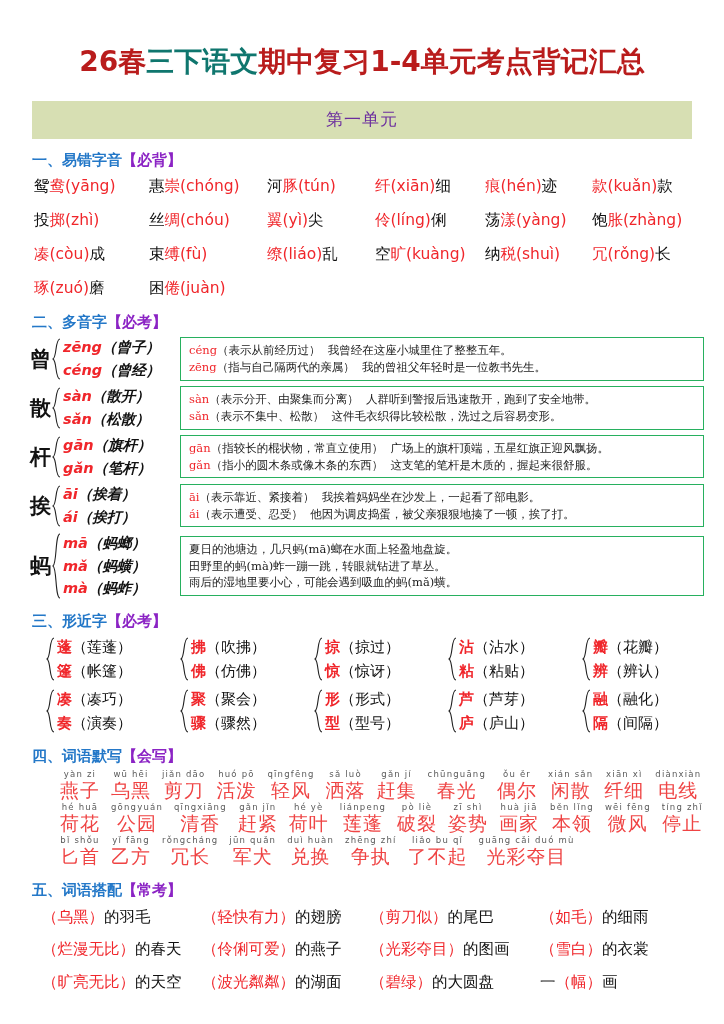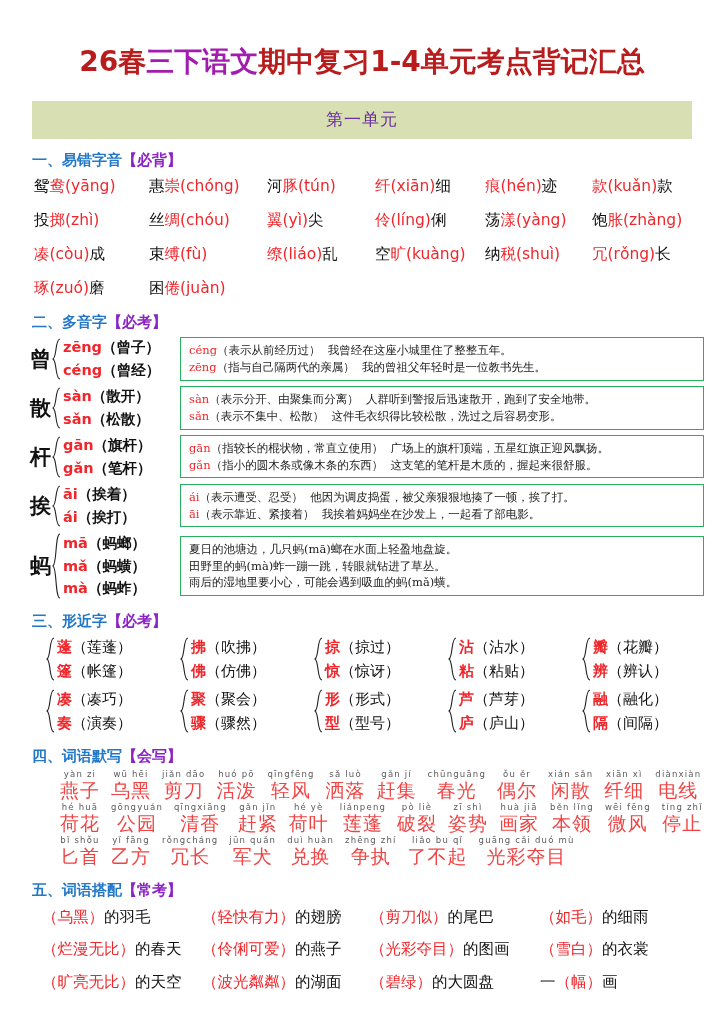--- a/index.html
+++ b/index.html
@@ -28,21 +28,21 @@
     text-align: center;
     font-size: 28px;
     font-weight: bold;
     letter-spacing: 0px;
     margin-top: 44px;
     margin-bottom: 0;
     line-height: 1.25;
     white-space: nowrap;
   }
   .t-red { color: #b91c1c; }
-  .t-black { color: #a21caf; }
+  .t-black { color: #0f766e; }
 
   
   .unit-banner {
     margin: 22px 12px 0 12px;
     background: #d7dfb3;
     text-align: center;
     color: #6b2d9e;
     font-size: 17px;
     font-weight: normal;
     padding: 7px 0 8px 0;
@@ -99,20 +99,21 @@
     flex-direction: column;
     justify-content: center;
   }
   .brace svg { display: block; }
   .dyz-readings {
     display: flex;
     flex-direction: column;
     justify-content: center;
     font-size: 14.5px;
     line-height: 1.55;
+    font-style: italic;
   }
   .dyz-readings div { white-space: nowrap; }
   .dyz-readings .py { color: #f0262b; font-weight: bold; }
   .dyz-readings .wd { color: #111; font-weight: bold; }
 
   .dyz-box {
     flex: 1;
     border: 1px solid #27b05e;
     padding: 4px 7px 4px 8px;
     box-sizing: border-box;
@@ -297,22 +298,22 @@
             <svg width="9" height="42" viewBox="0 0 9 42">
               <path d="M8 1 C3 1 5 19 1 21 C5 23 3 41 8 41" fill="none" stroke="#222" stroke-width="1.1"></path>
             </svg>
           </span>
           <div class="dyz-readings">
             <div><span class="py">āi</span><span class="wd">（挨着）</span></div>
             <div><span class="py">ái</span><span class="wd">（挨打）</span></div>
           </div>
         </div>
         <div class="dyz-box">
+          <div class="dyz-line"><span class="py2">āi</span><span class="gloss">（表示靠近、紧接着）</span><span class="gloss">&nbsp;&nbsp;我挨着妈妈坐在沙发上，一起看了部电影。</span></div>
           <div class="dyz-line"><span class="py2">ái</span><span class="gloss">（表示遭受、忍受）</span><span class="gloss">&nbsp;&nbsp;他因为调皮捣蛋，被父亲狠狠地揍了一顿，挨了打。</span></div>
-          <div class="dyz-line"><span class="py2">āi</span><span class="gloss">（表示靠近、紧接着）</span><span class="gloss">&nbsp;&nbsp;我挨着妈妈坐在沙发上，一起看了部电影。</span></div>
         </div>
       </div>
       <div class="dyz-row">
         <div class="dyz-left">
           <span class="dyz-char">蚂</span>
           <span class="brace">
             <svg width="9" height="66" viewBox="0 0 9 66">
               <path d="M8 1 C3 1 5 31 1 33 C5 35 3 65 8 65" fill="none" stroke="#222" stroke-width="1.1"></path>
             </svg>
           </span>

